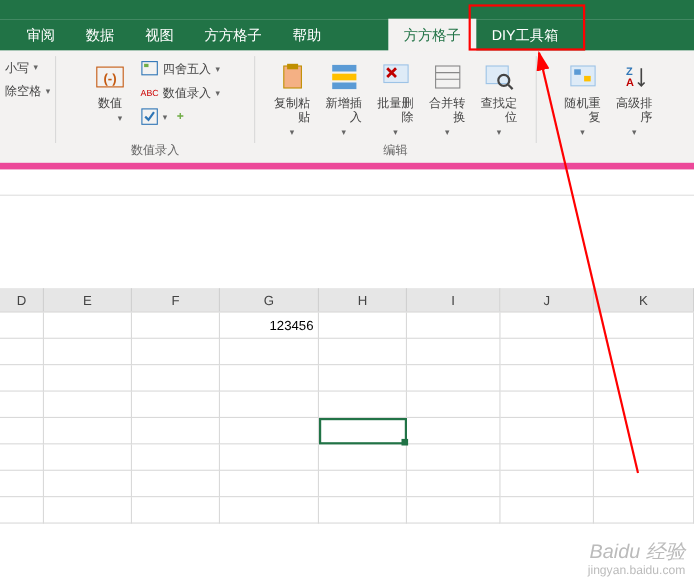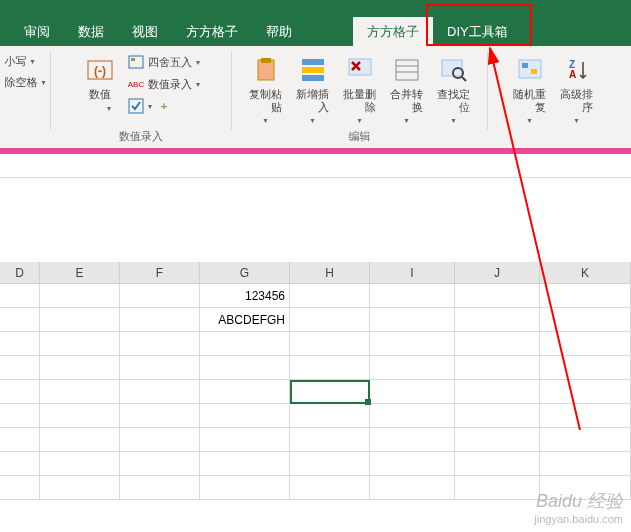--- a/index.html
+++ b/index.html
@@ -219,30 +219,20 @@
     <div class="cell col-D"></div>
     <div class="cell col-E"></div>
     <div class="cell col-F"></div>
     <div class="cell col-G">123456</div>
     <div class="cell col-H"></div>
     <div class="cell col-I"></div>
     <div class="cell col-J"></div>
     <div class="cell col-K"></div>
   </div>
   <div class="row">
-    <div class="cell col-D"></div>
-    <div class="cell col-E"></div>
-    <div class="cell col-F"></div>
-    <div class="cell col-G">ABCDEFGH</div>
-    <div class="cell col-H"></div>
-    <div class="cell col-I"></div>
-    <div class="cell col-J"></div>
-    <div class="cell col-K"></div>
-  </div>
-  <div class="row">
       <div class="cell col-D"></div>
       <div class="cell col-E"></div>
       <div class="cell col-F"></div>
       <div class="cell col-G"></div>
       <div class="cell col-H"></div>
       <div class="cell col-I"></div>
       <div class="cell col-J"></div>
       <div class="cell col-K"></div>
     </div>
   <div class="row">

